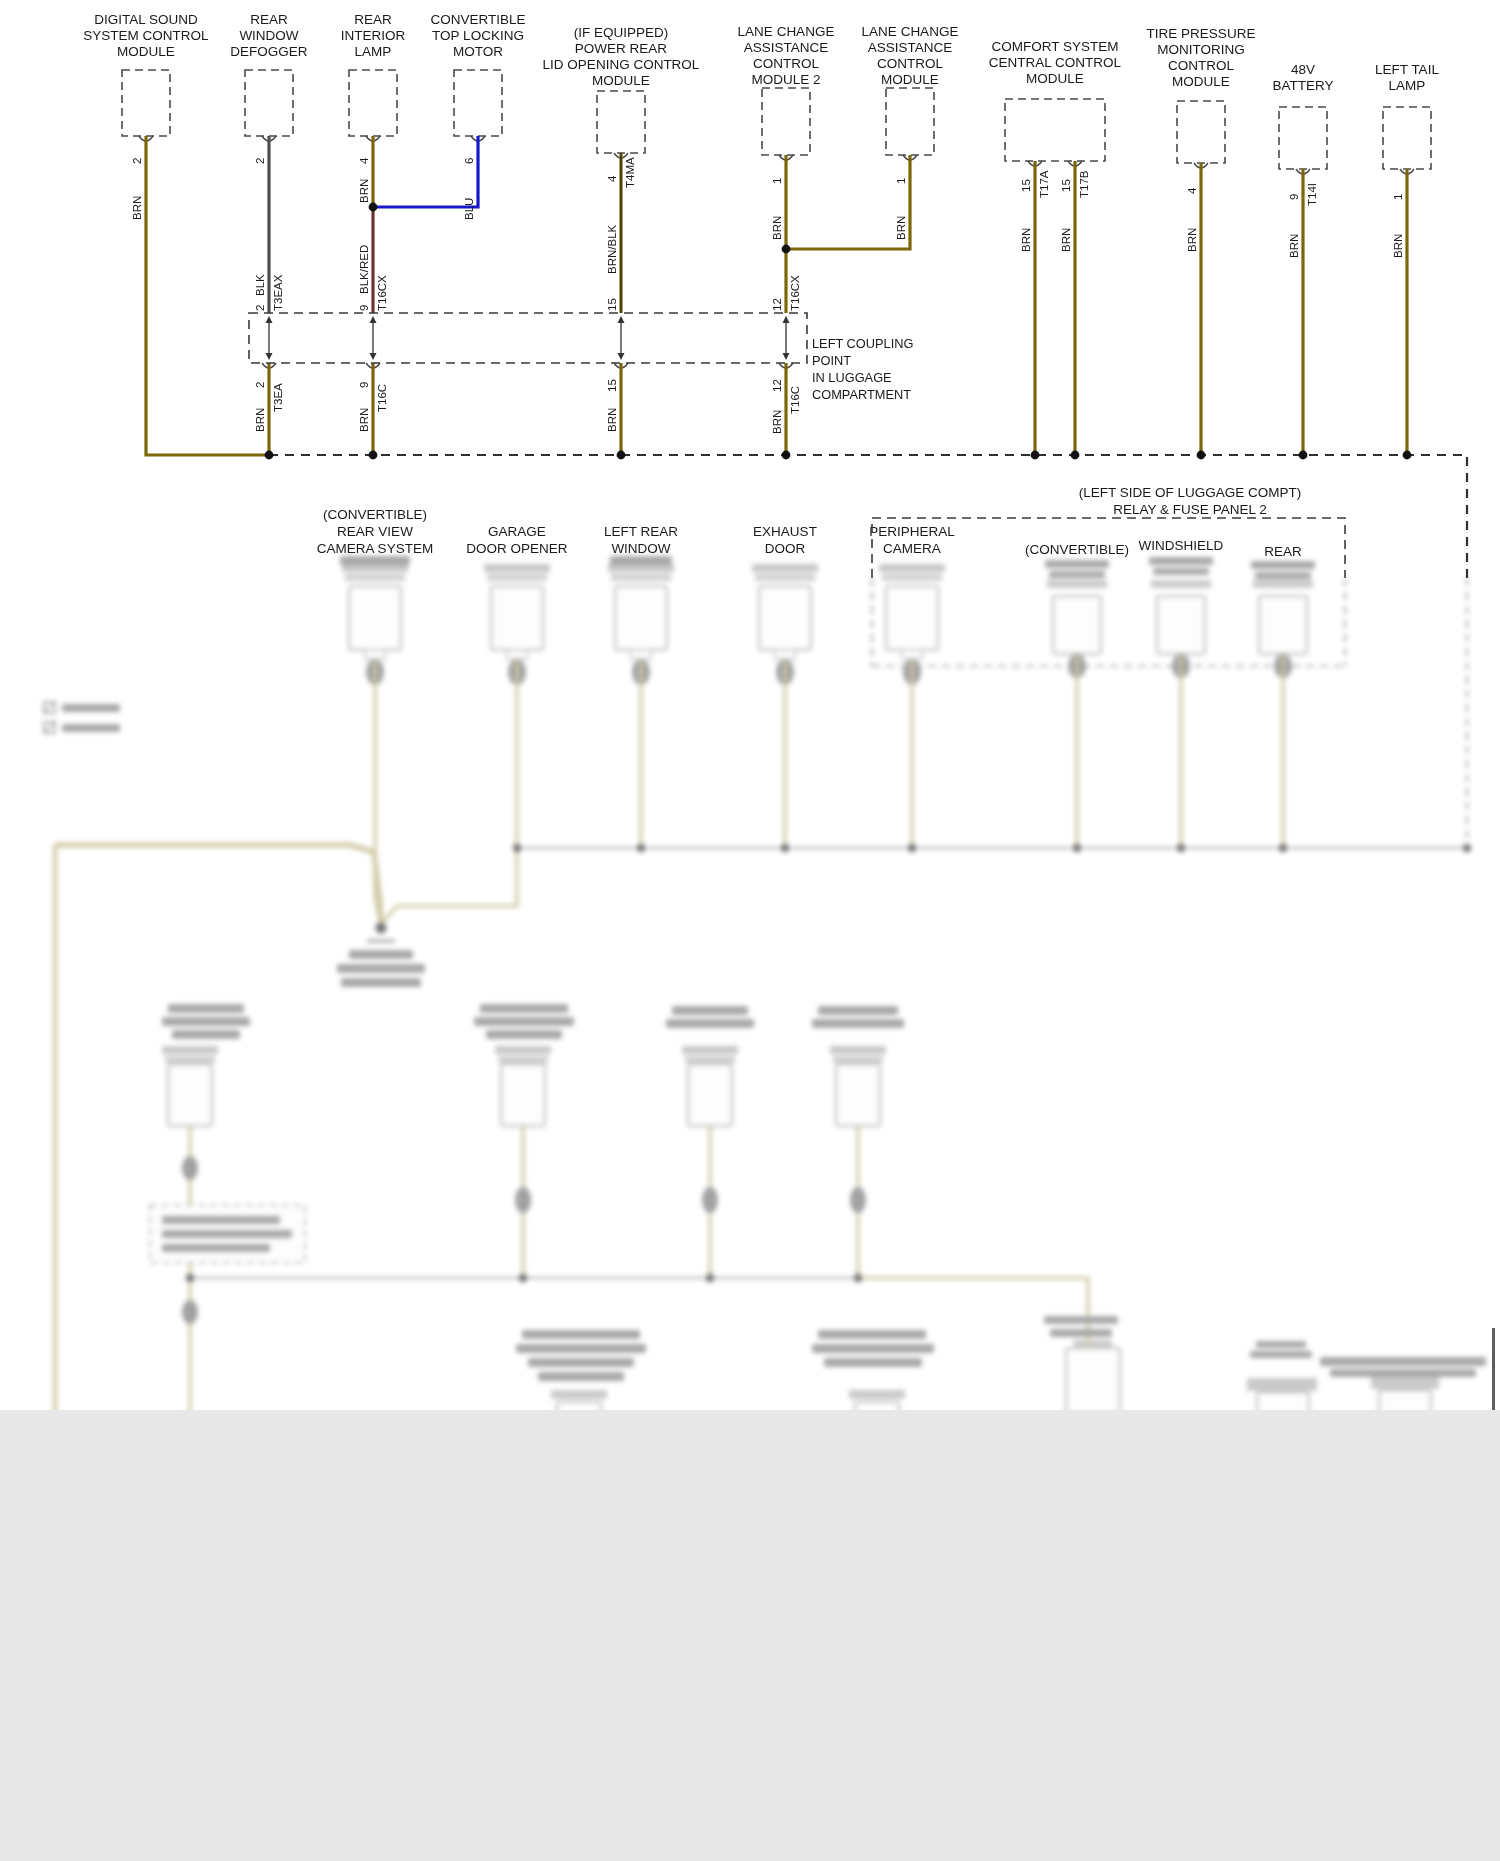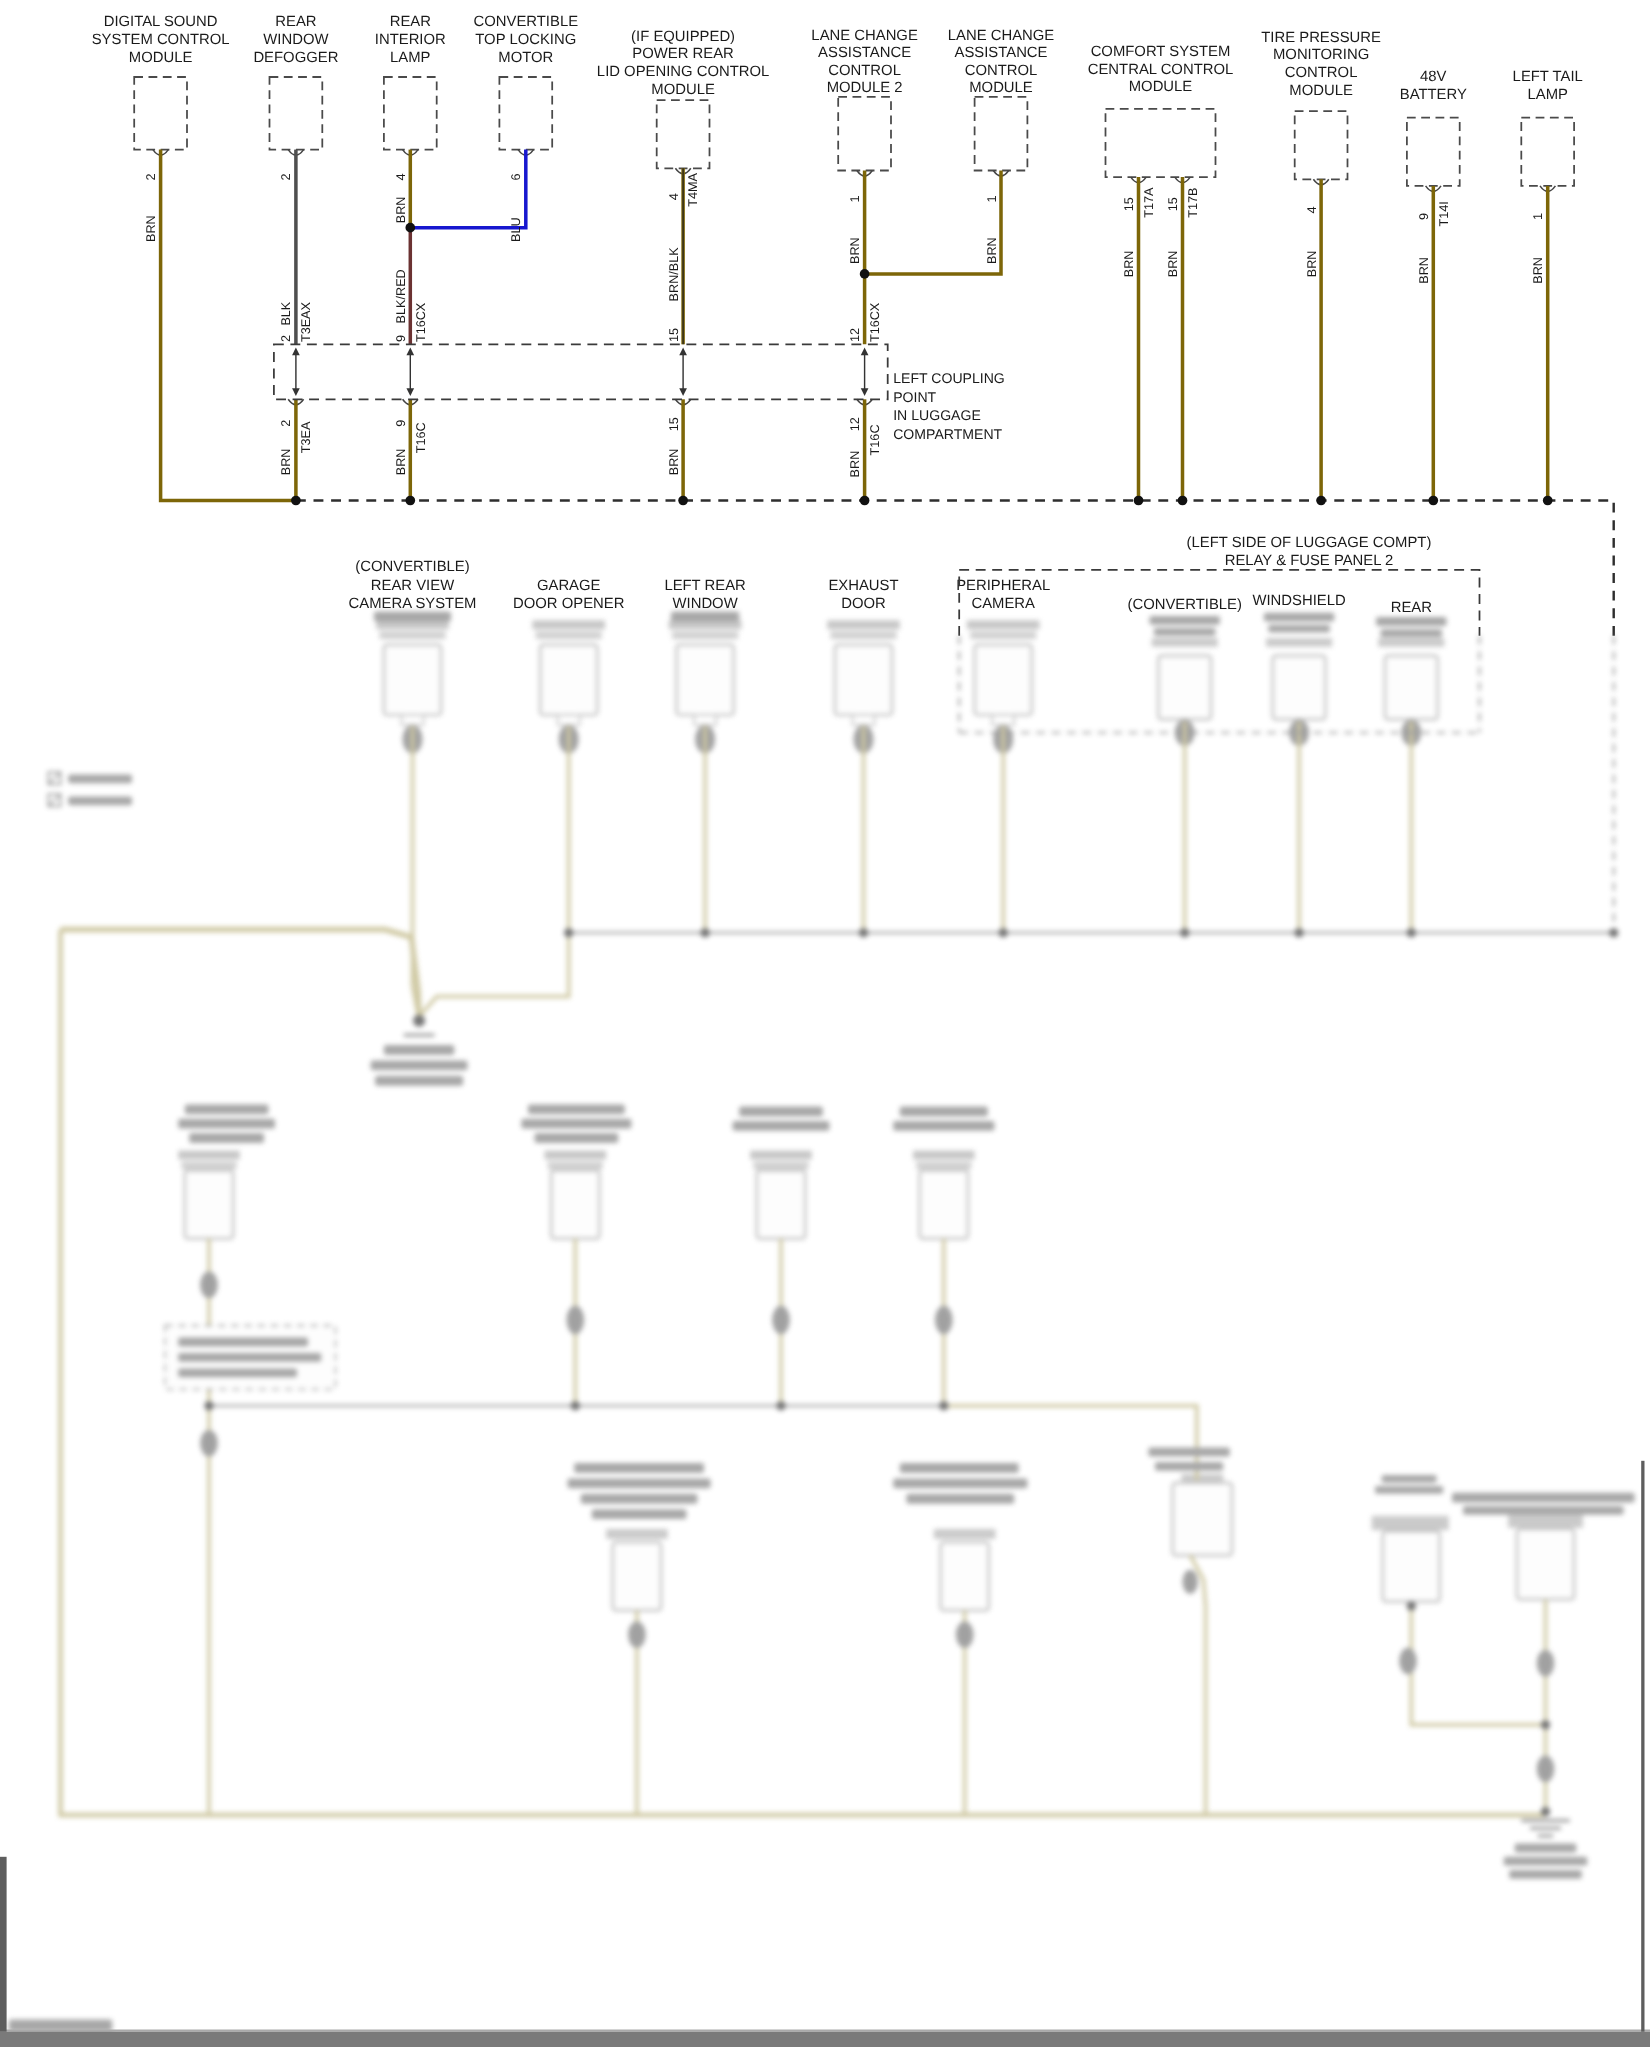--- a/index.html
+++ b/index.html
@@ -1,16 +1,16 @@
 <!DOCTYPE html>
 <html><head>
 <meta charset="utf-8">
 <style>
   html,body{margin:0;padding:0;background:#e8e8e8;}
-  #page{position:relative;width:1500px;height:1861px;background:#ffffff;overflow:hidden;
+  #page{position:relative;width:1500px;height:1410px;background:#ffffff;overflow:hidden;
         font-family:"Liberation Sans", sans-serif;}
   svg{position:absolute;left:0;top:0;}
   #blur-layer{filter:blur(2.6px);opacity:.92;}
   text{fill:#1a1a1a;}
   .mlabel{font-size:13.5px;}
   .rlabel{font-size:11.5px;}
   .cplabel{font-size:12.8px;}
 </style>
 </head>
 <body>

